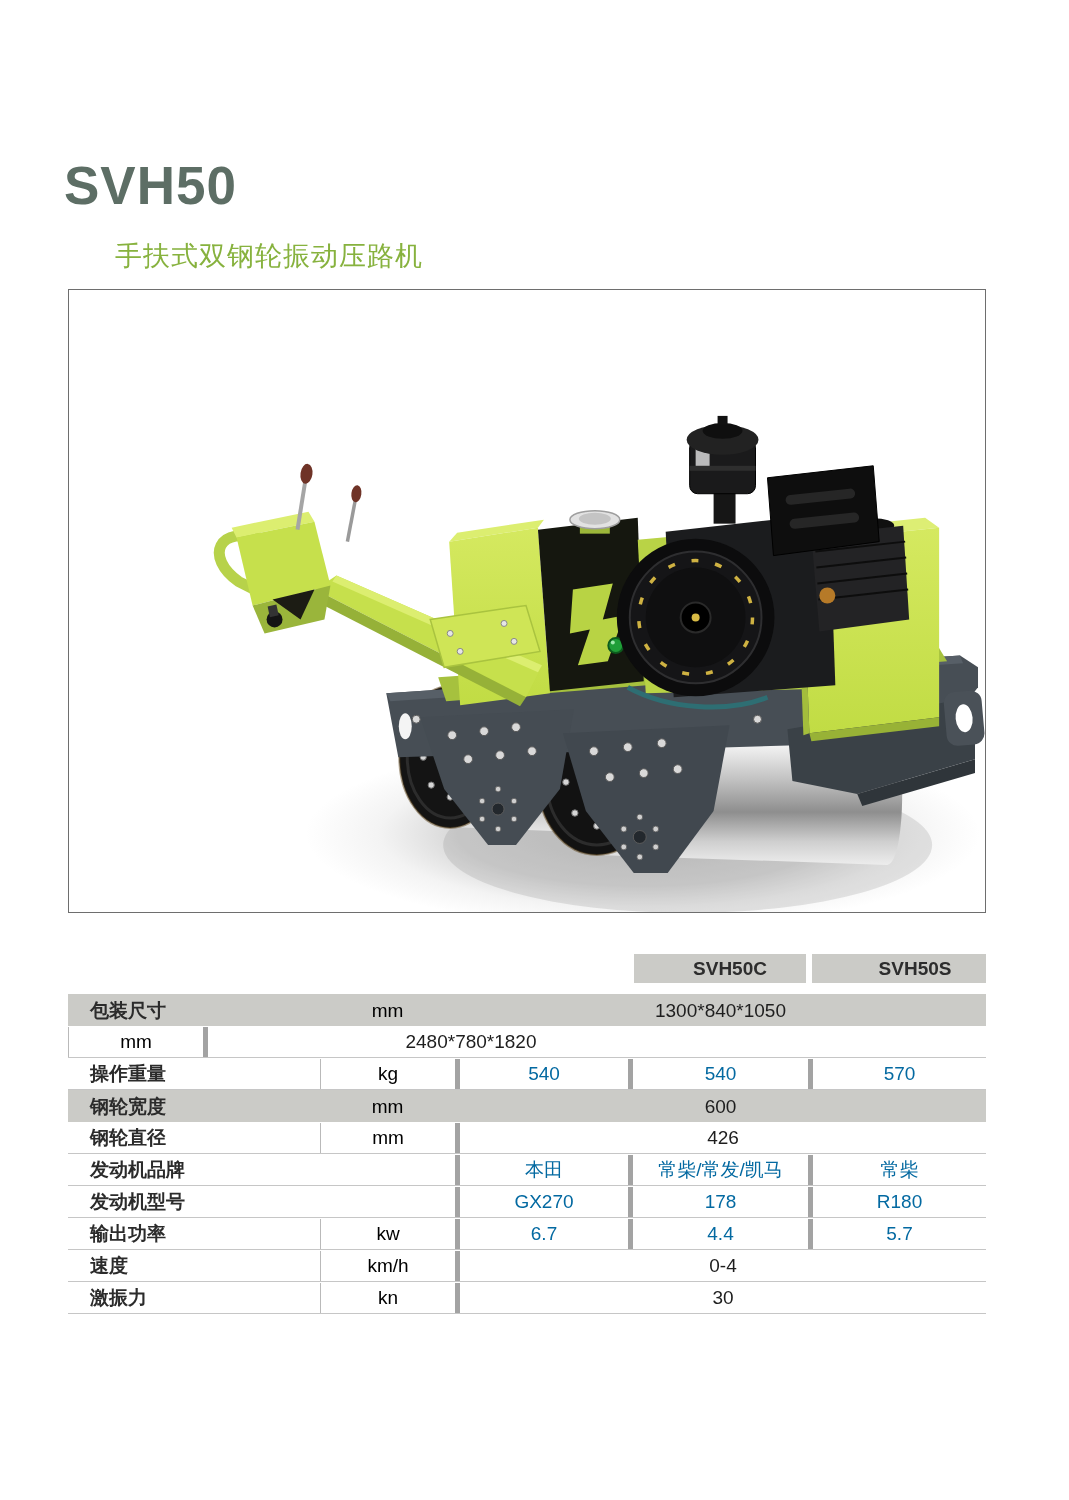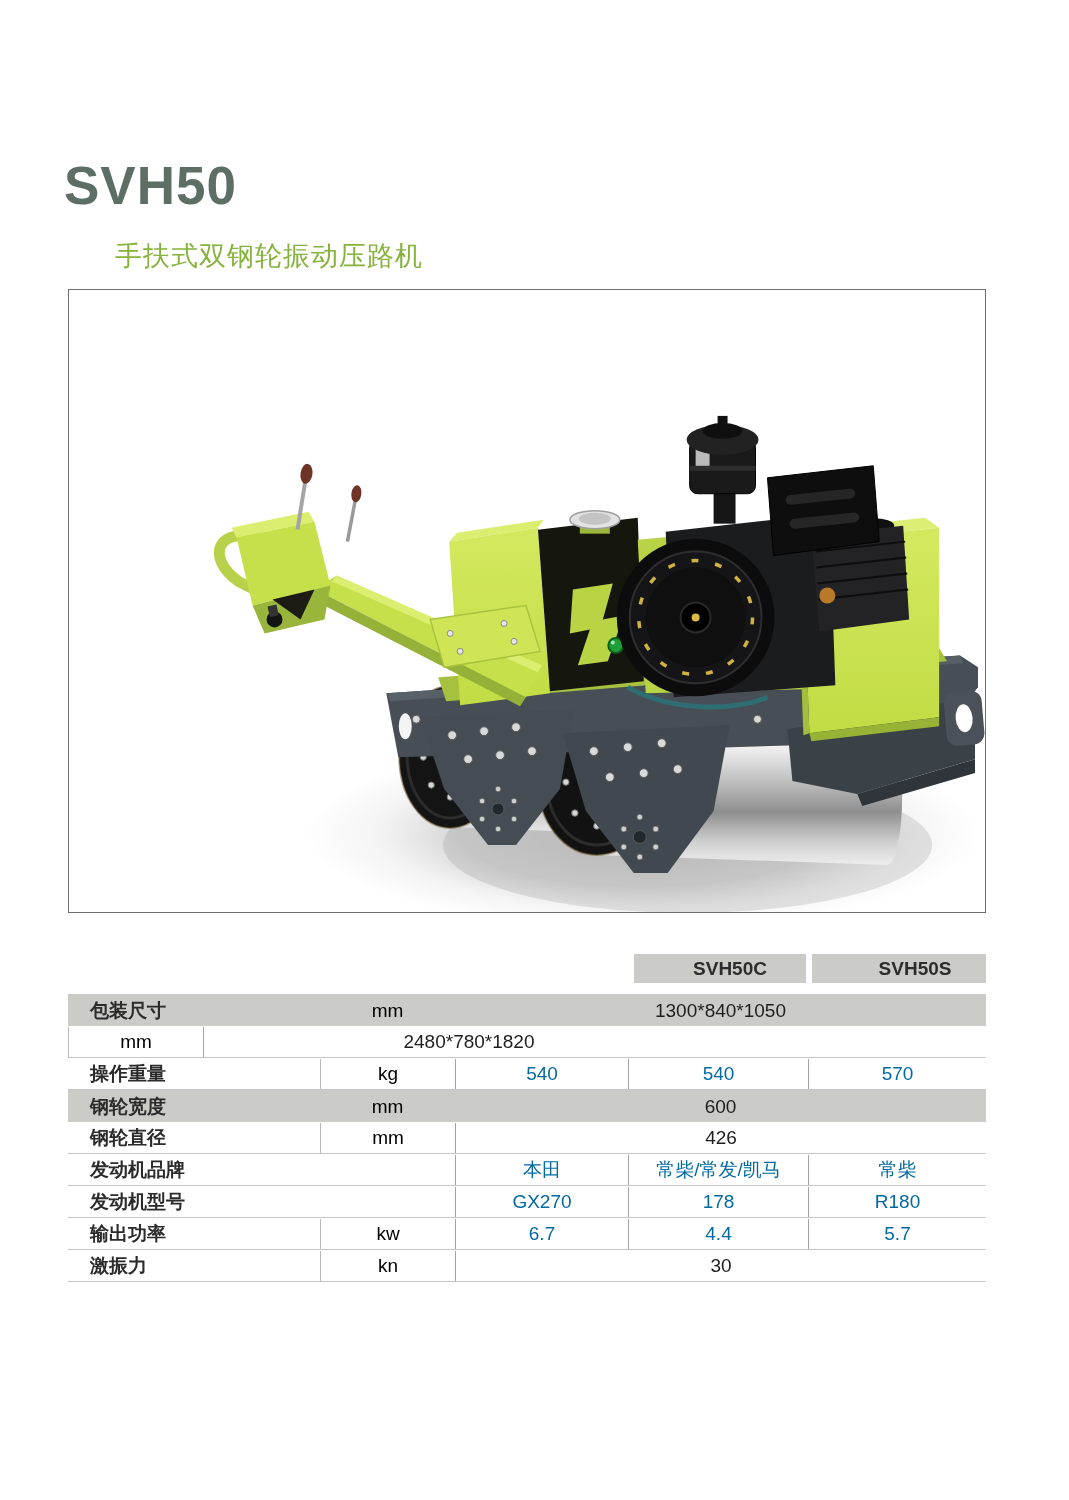--- a/index.html
+++ b/index.html
@@ -27,21 +27,21 @@
   .t-row.shaded{background:#cbcbc7;}
   .t-row span{display:block;box-sizing:border-box;line-height:30px;white-space:nowrap;}
   .c-label{width:252px;padding-left:22px;font-weight:700;color:#2b2b2b;}
   .c-unit{width:135px;text-align:center;color:#000000;}
   .c-val{text-align:center;color:#0369a1;}
   .cv0{width:173px;}
   .cv1{width:180px;}
   .cv2{width:178px;}
   .c-span{width:531px;text-align:center;color:#1e1e1e;}
   .t-row.white .c-unit{border-left:1px solid #b9b9b9;}
-  .t-row.white .c-val,.t-row.white .c-span{border-left:1px solid #a3a3a3;margin-top:8px;}
+  .t-row.white .c-val,.t-row.white .c-span{border-left:5px solid #a3a3a3;margin-top:8px;}
 </style>
 </head>
 <body>
 
 <div>
 
   <div class="title">SVH50</div>
   <div class="subtitle">手扶式双钢轮振动压路机</div>
 
   <div class="image-box">
@@ -297,20 +297,25 @@
           <span class="c-val cv2">R180</span>
         </div>
         <div class="t-row white">
           <span class="c-label">输出功率</span>
           <span class="c-unit">kw</span>
           <span class="c-val cv0">6.7</span>
           <span class="c-val cv1">4.4</span>
           <span class="c-val cv2">5.7</span>
         </div>
         <div class="t-row white">
+          <span class="c-label">速度</span>
+          <span class="c-unit">km/h</span>
+          <span class="c-span">0-4</span>
+        </div>
+        <div class="t-row white">
           <span class="c-label">激振力</span>
           <span class="c-unit">kn</span>
           <span class="c-span">30</span>
         </div>
       </div>
   </div>
 
 </div>
 
 </body></html>

